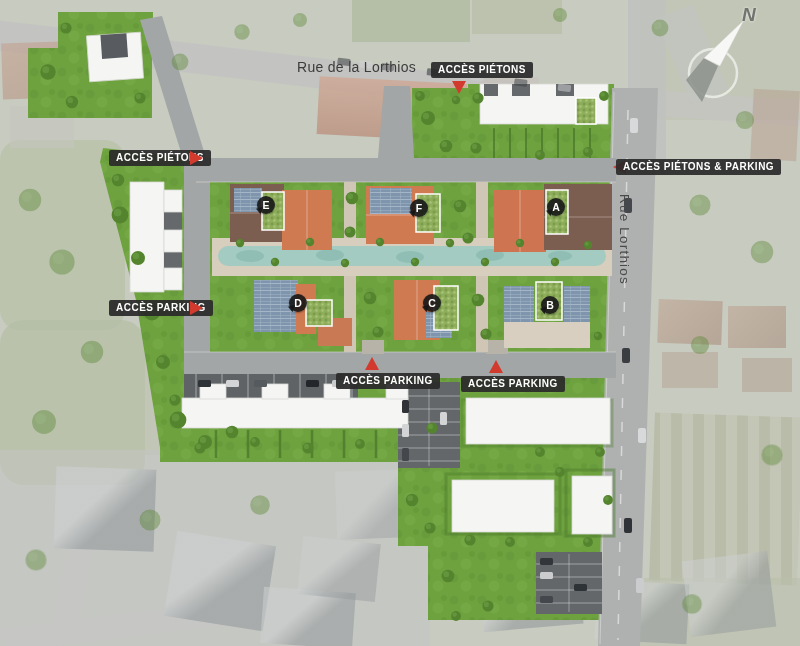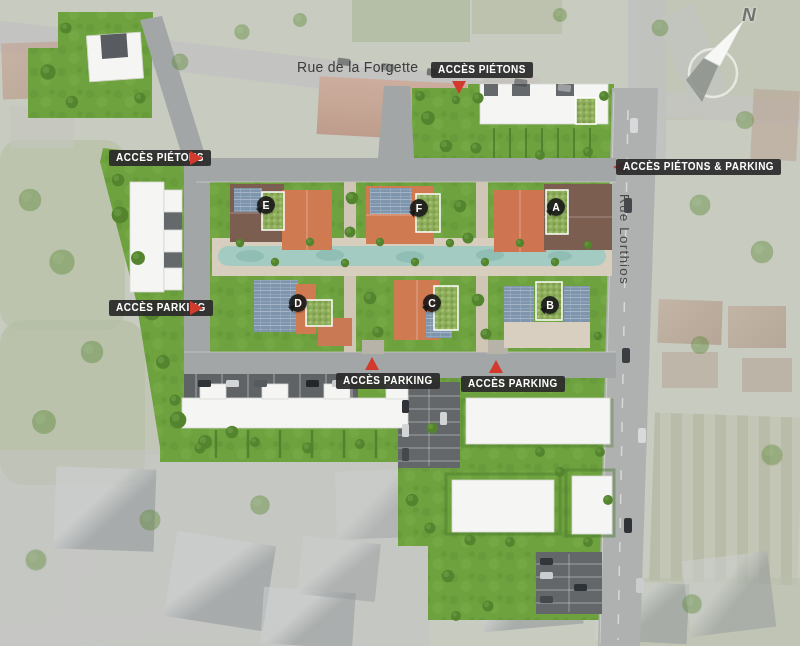--- a/index.html
+++ b/index.html
@@ -318,21 +318,21 @@
       </g>
     </g>
 
     <g>
       <circle cx="713" cy="73" r="24" fill="none" stroke="#eceee9" stroke-width="2.5" opacity=".85"></circle>
       <polygon points="704,58 718,66 702,102 686,80" fill="#8f938e" opacity=".9"></polygon>
       <polygon points="744,20 704,58 720,66" fill="#f7f8f5" stroke="#cfd1cc" stroke-width=".5"></polygon>
     </g>
   </svg>
 
-  <div class="street" style="left:297px;top:59px;">Rue de la Forgette</div>
+  <div class="street" style="left:297px;top:59px;">Rue de la Lorthios</div>
   <div class="street vertical" style="left:617px;top:194px;">Rue Lorthios</div>
 
   <div class="badge" style="left:431px;top:62px;">ACCÈS PIÉTONS</div>
   <div class="arr arr-down" style="left:452px;top:81px;"></div>
 
   <div class="badge" style="left:109px;top:150px;">ACCÈS PIÉTONS</div>
   <div class="arr arr-right" style="left:190px;top:151px;"></div>
 
   <div class="arr arr-left" style="left:613px;top:160px;"></div>
   <div class="badge" style="left:616px;top:159px;">ACCÈS PIÉTONS &amp; PARKING</div>

